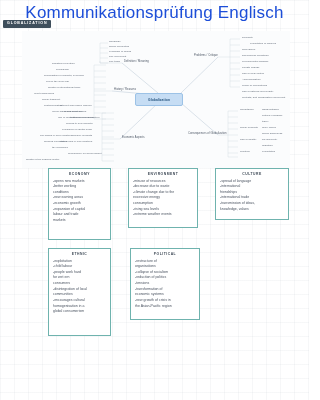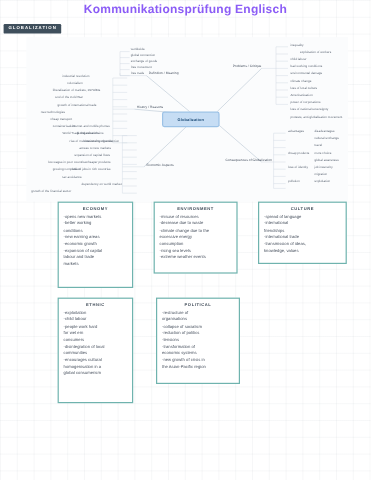--- a/index.html
+++ b/index.html
@@ -16,24 +16,24 @@
     background-color:#ffffff;
     background-image:
       linear-gradient(to right, rgba(160,170,180,.09) 1px, transparent 1px),
       linear-gradient(to bottom, rgba(160,170,180,.09) 1px, transparent 1px);
     background-size:14px 14px;
   }
   
   #title{
     position:absolute;left:0;right:0;top:3px;
     text-align:center;
-    font-size:10px;
-    font-weight:700;
+    font-size:17px;
+    font-weight:400;
     letter-spacing:.2px;
-    color:#8b5cf6;
+    color:#1d4ed8;
     white-space:nowrap;
   }
   #badge{
     position:absolute;left:3px;top:20px;
     background:#3f4f5c;
     color:#ffffff;
     font-size:3.6px;
     letter-spacing:.85px;
     font-weight:700;
     padding:2.2px 4px;

